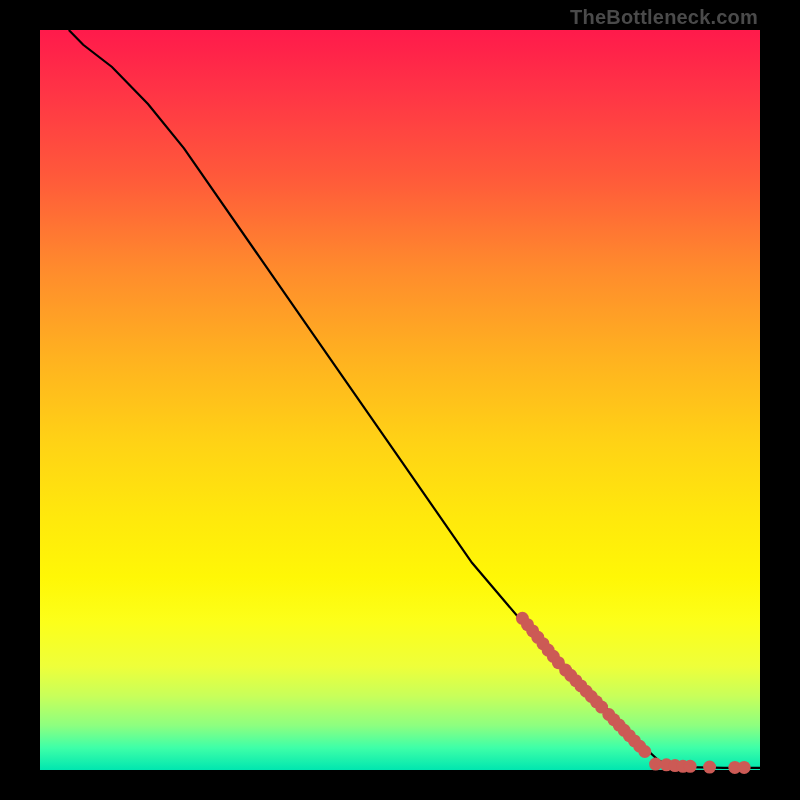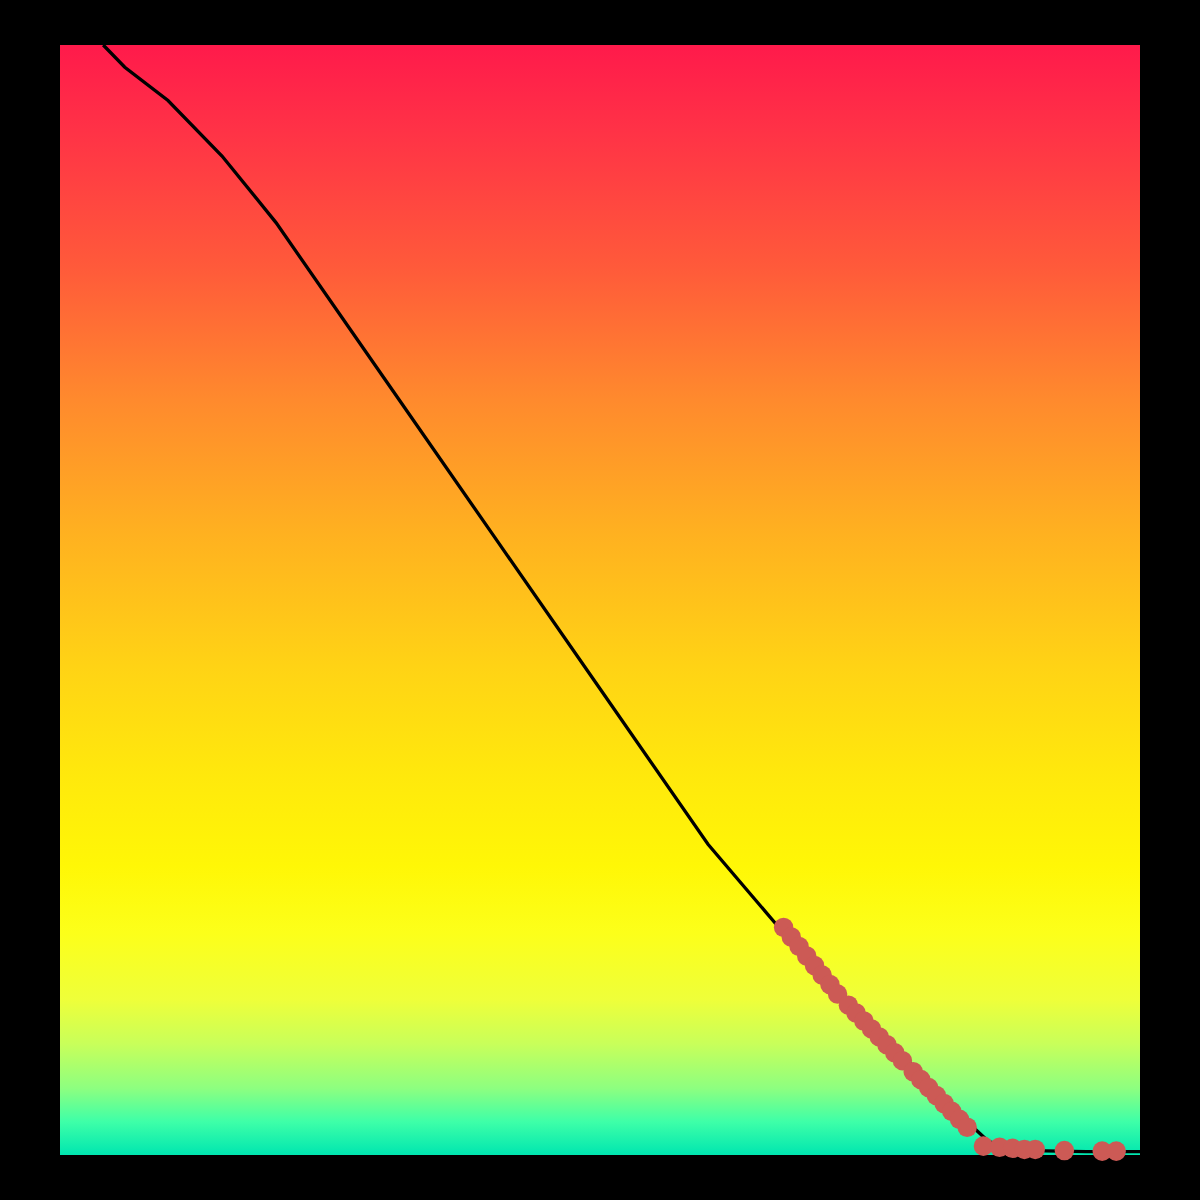--- a/index.html
+++ b/index.html
@@ -66,20 +66,21 @@
   }
   .dot {
     fill: #cc5a55;
     stroke: none;
   }
 </style>
 </head>
 <body>
 
 <div class="frame">
+  <div class="watermark">TheBottleneck.com</div>
   <div class="plot"></div>
   <svg class="overlay" viewBox="0 0 100 100" preserveAspectRatio="none">
     <path id="curve-path" class="curve" d="M4.00 0.00 L6.00 2.00 L10.00 5.00 L15.00 10.00 L20.00 16.00 L30.00 30.00 L40.00 44.00 L50.00 58.00 L60.00 72.00 L67.00 80.00 L70.00 83.00 L75.00 88.00 L80.00 93.00 L84.00 97.00 L86.00 98.80 L88.00 99.40 L90.00 99.60 L95.00 99.70 L100.00 99.70" vector-effect="non-scaling-stroke"></path>
     <g id="dots-group">
         <ellipse cx="67.00" cy="79.50" rx="0.90" ry="0.88" class="dot"></ellipse>
         <ellipse cx="67.71" cy="80.36" rx="0.90" ry="0.88" class="dot"></ellipse>
         <ellipse cx="68.43" cy="81.21" rx="0.90" ry="0.88" class="dot"></ellipse>
         <ellipse cx="69.14" cy="82.07" rx="0.90" ry="0.88" class="dot"></ellipse>
         <ellipse cx="69.86" cy="82.93" rx="0.90" ry="0.88" class="dot"></ellipse>
         <ellipse cx="70.57" cy="83.79" rx="0.90" ry="0.88" class="dot"></ellipse>

